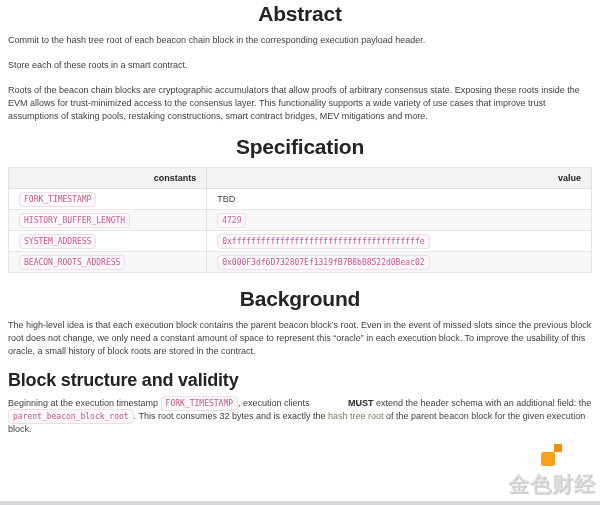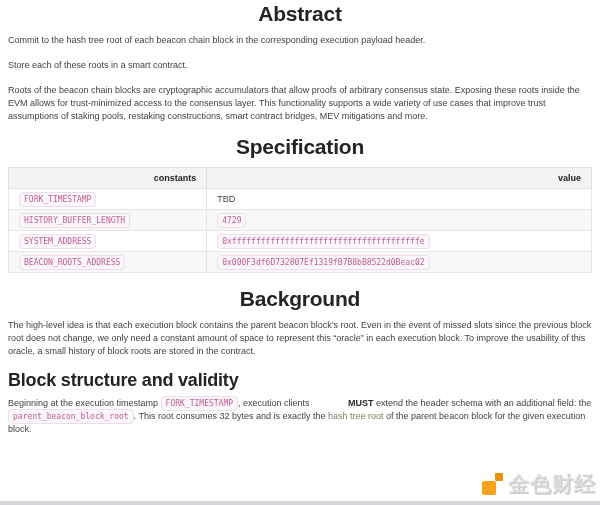--- a/index.html
+++ b/index.html
@@ -44,20 +44,21 @@
   tbody tr:nth-child(even){background:#f8f8f9;}
   td .plain{color:#3f3f3f;text-align:right;}
   .hscroll{
     position:absolute;left:0;bottom:0;width:600px;height:4px;
     background:#d5d5da;
   }
   .watermark{
     position:absolute;right:4px;bottom:7px;
     display:flex;align-items:center;gap:4px;
     pointer-events:none;
+    flex-direction:column;
   }
   .wm-logo{position:relative;width:22px;height:22px;}
   .wm-sq-big{
     position:absolute;left:0;bottom:0;width:14px;height:14px;
     background:#f8a21b;border-radius:2px;
   }
   .wm-sq-small{
     position:absolute;right:1px;top:0;width:8px;height:8px;
     background:#ef8f0e;border-radius:1px;
   }

